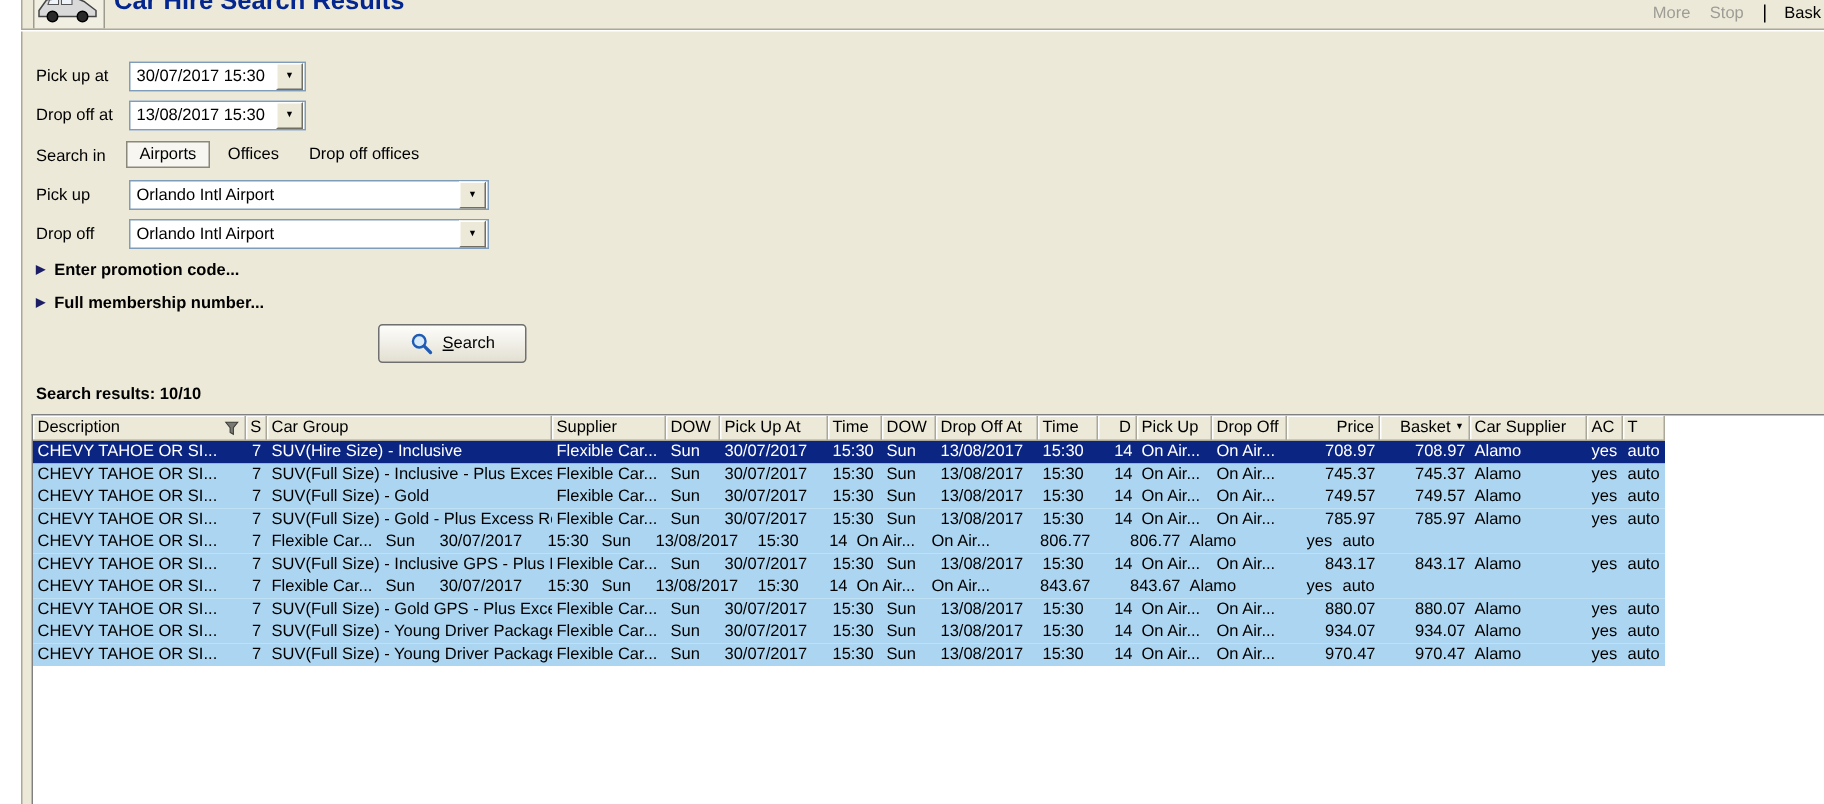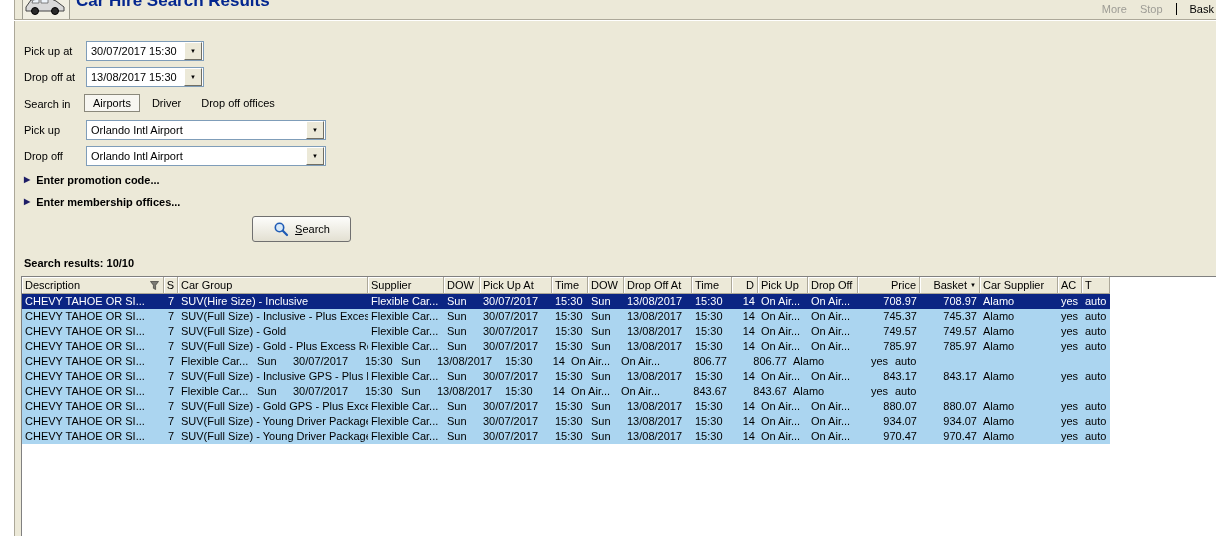--- a/index.html
+++ b/index.html
@@ -91,21 +91,21 @@
 
   <div class="flabel" style="left:24px;top:71px;">Drop off at</div>
   <div class="combo" style="left:86px;top:67px;width:118px;">
     <span class="val">13/08/2017 15:30</span>
     <span class="btn">▼</span>
   </div>
 
   <div class="flabel" style="left:24px;top:98px;">Search in</div>
   <div class="tabs">
     <span class="tab active">Airports</span>
-    <span class="tab">Driver</span>
+    <span class="tab">Offices</span>
     <span class="tab">Drop off offices</span>
   </div>
 
   <div class="flabel" style="left:24px;top:124px;">Pick up</div>
   <div class="combo" style="left:86px;top:120px;width:240px;">
     <span class="val">Orlando Intl Airport</span>
     <span class="btn">▼</span>
   </div>
 
   <div class="flabel" style="left:24px;top:150px;">Drop off</div>
@@ -113,21 +113,21 @@
     <span class="val">Orlando Intl Airport</span>
     <span class="btn">▼</span>
   </div>
 
   <div class="expander" style="left:24px;top:174px;">
     <span class="tri">▶</span>
     <span>Enter promotion code...</span>
   </div>
   <div class="expander" style="left:24px;top:196px;">
     <span class="tri">▶</span>
-    <span>Enter membership offices...</span>
+    <span>Full membership number...</span>
   </div>
 
   <div class="search-btn">
     <svg width="16" height="16" viewBox="0 0 16 16">
       <circle cx="6.5" cy="6.5" r="4.2" fill="#d8e9f8" stroke="#1f5bb5" stroke-width="1.6"></circle>
       <line x1="9.8" y1="9.8" x2="14" y2="14" stroke="#1f5bb5" stroke-width="2.2" stroke-linecap="round"></line>
     </svg>
     <span class="btnlabel">Search</span>
   </div>
 

